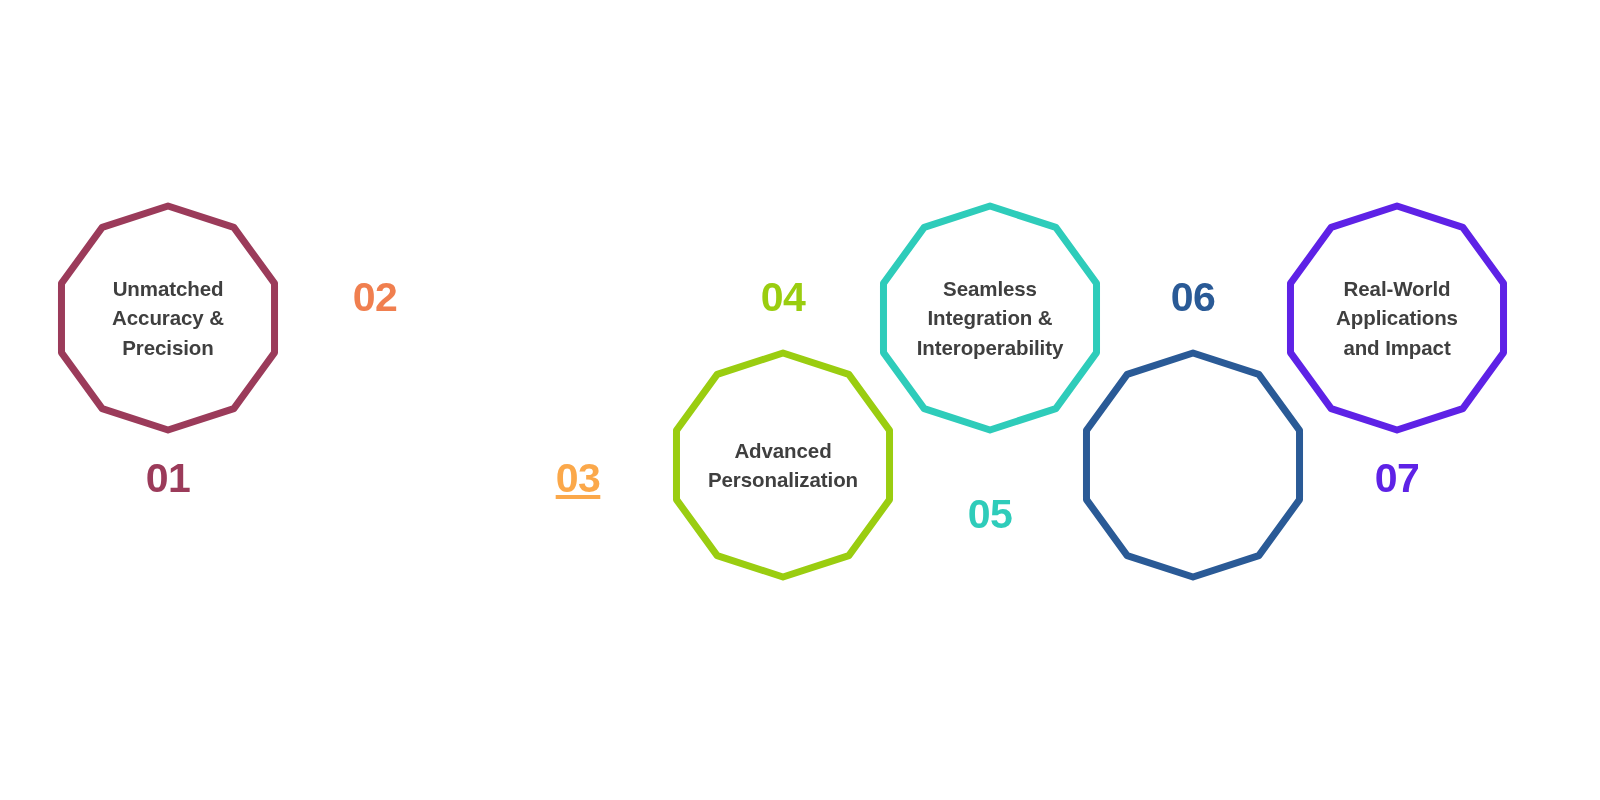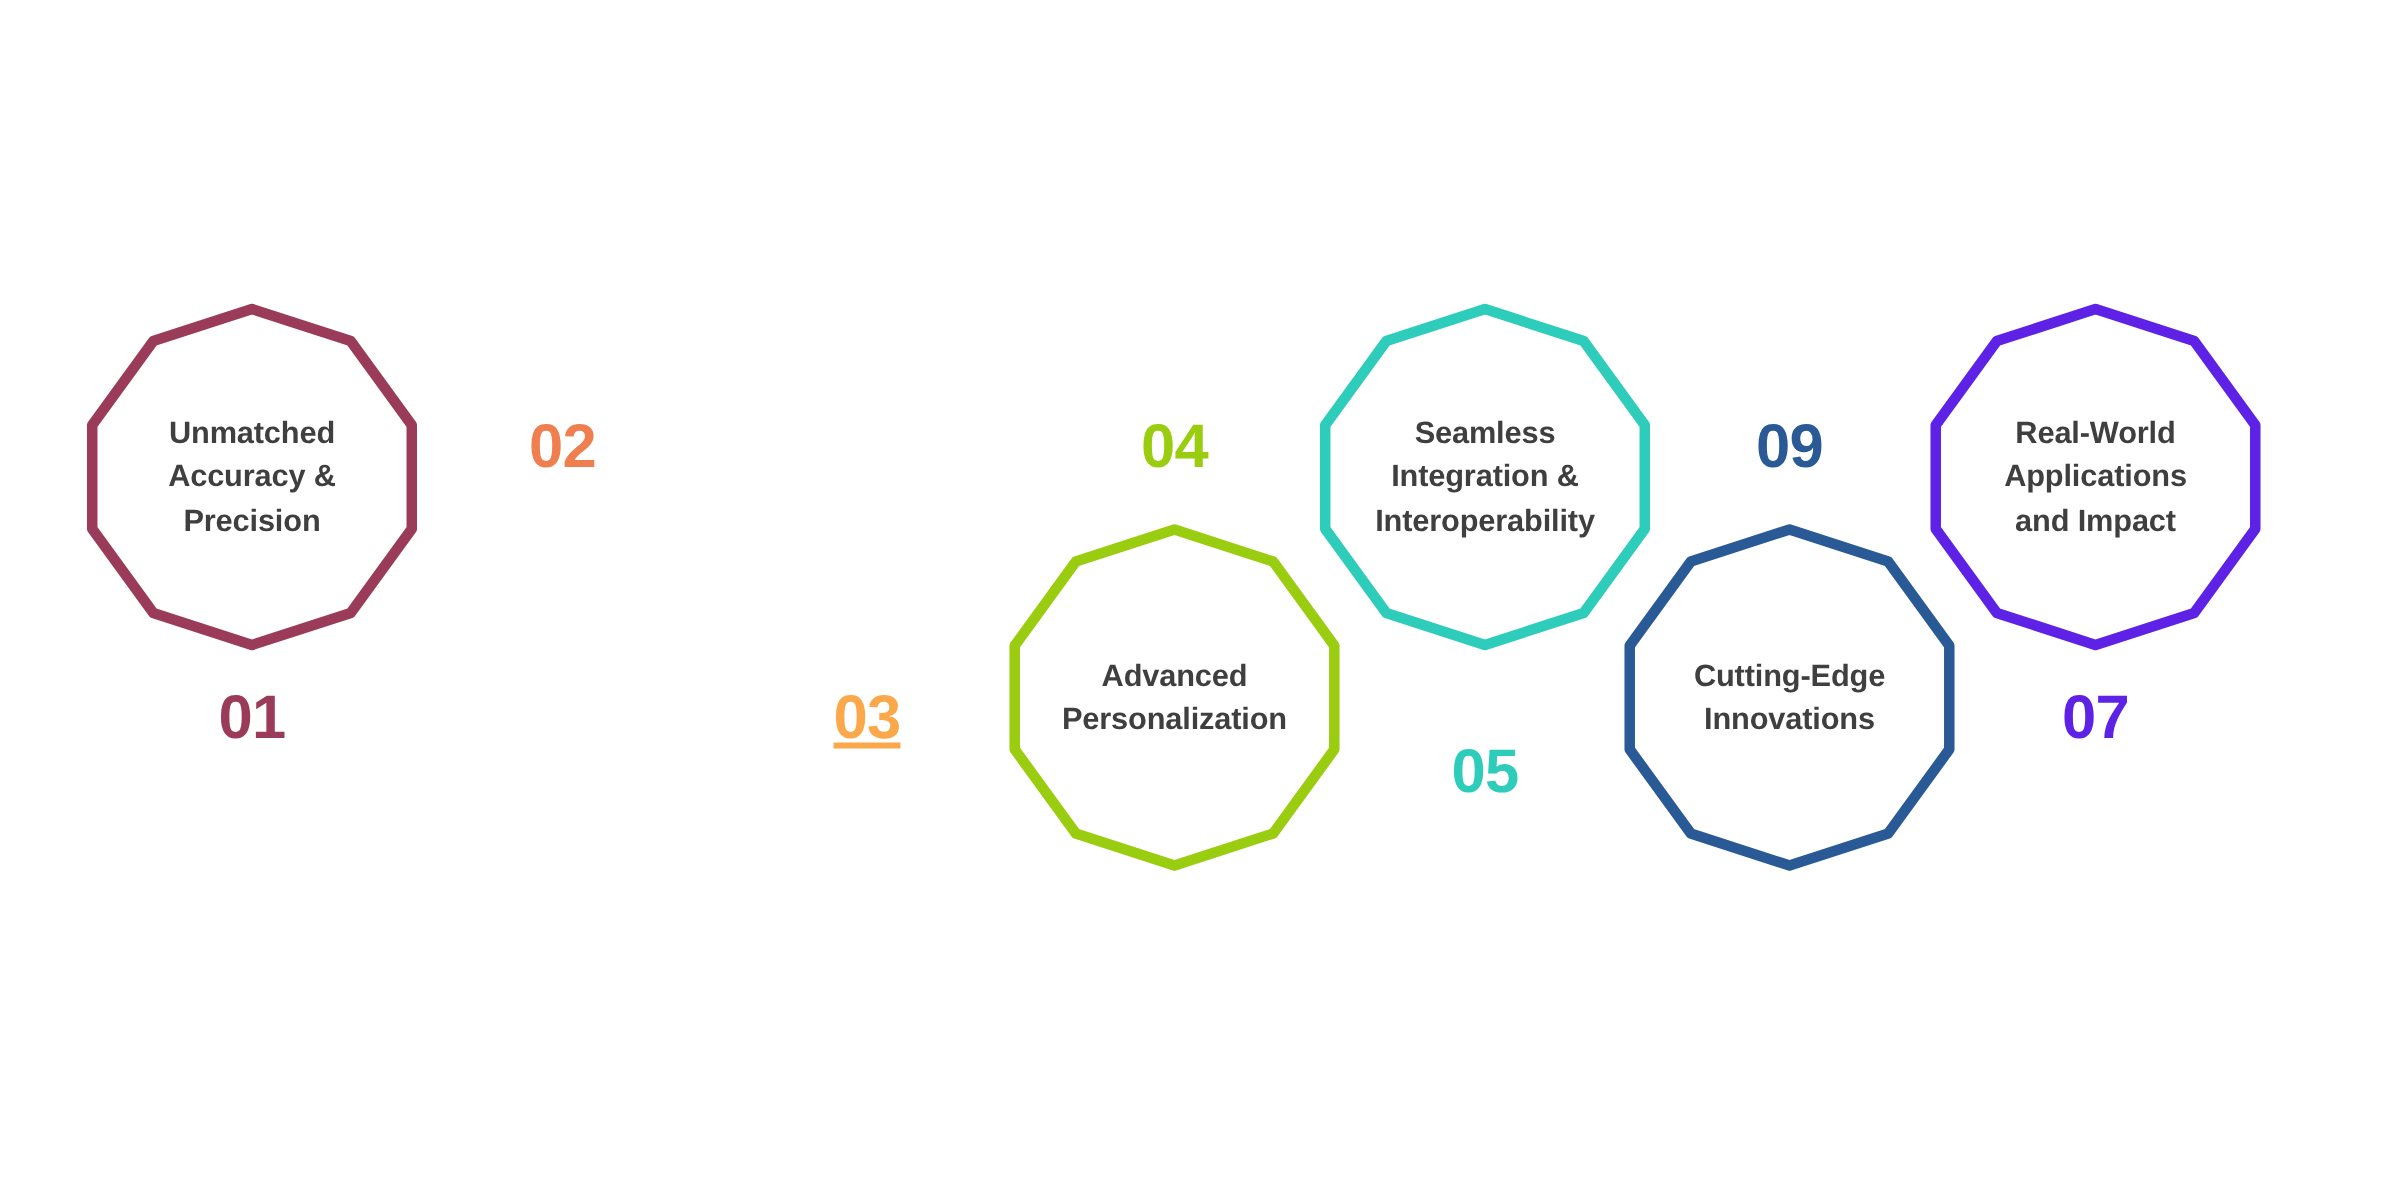--- a/index.html
+++ b/index.html
@@ -97,24 +97,22 @@
         </svg>
         <div class="step-label">Seamless
 Integration &amp;
 Interoperability</div>
       </div>
       <div class="step-number" style="left: 935px; top: 458px; color: rgb(46, 204, 186); margin-top: 36px;">05</div>
       <div class="step" style="left: 1065px; top: 337px;">
         <svg class="shape-svg" viewBox="0 0 256 256">
           <polygon points="128.00,16.00 193.83,37.39 234.52,93.39 234.52,162.61 193.83,218.61 128.00,240.00 62.17,218.61 21.48,162.61 21.48,93.39 62.17,37.39" fill="#ffffff" stroke="#2a5a96" stroke-width="7" stroke-linejoin="round"></polygon>
         </svg>
-        <div class="step-label">Cutting-Edge
-Innovations</div>
       </div>
-      <div class="step-number" style="left: 1138px; top: 277px; color: rgb(42, 90, 150);">09</div>
+      <div class="step-number" style="left: 1138px; top: 277px; color: rgb(42, 90, 150);">06</div>
       <div class="step" style="left: 1269px; top: 190px;">
         <svg class="shape-svg" viewBox="0 0 256 256">
           <polygon points="128.00,16.00 193.83,37.39 234.52,93.39 234.52,162.61 193.83,218.61 128.00,240.00 62.17,218.61 21.48,162.61 21.48,93.39 62.17,37.39" fill="#ffffff" stroke="#5e22e6" stroke-width="7" stroke-linejoin="round"></polygon>
         </svg>
         <div class="step-label">Real-World
 Applications
 and Impact</div>
       </div>
       <div class="step-number" style="left: 1342px; top: 458px; color: rgb(94, 34, 230);">07</div>
     </div>

